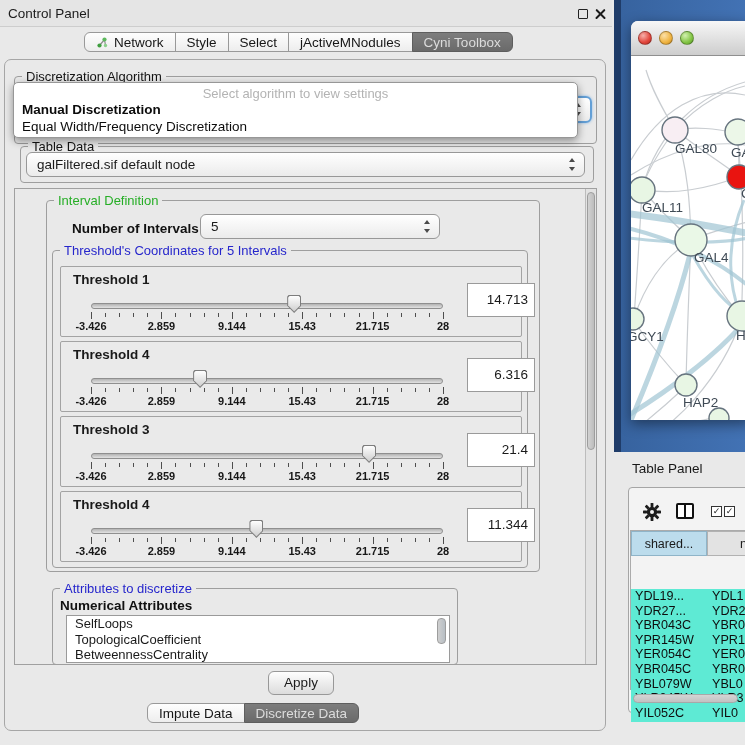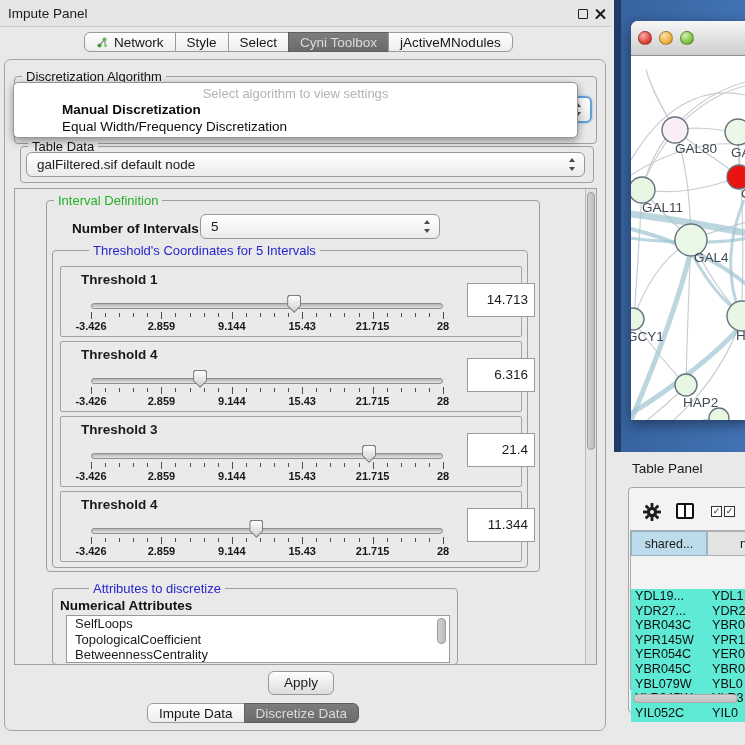--- a/index.html
+++ b/index.html
@@ -24,42 +24,42 @@
   .tab:last-child { border-radius:0 6px 6px 0; }
   .tab.active { background:linear-gradient(#7d7d7d,#6a6a6a); color:#dcdcdc; border-color:#5e5e5e; }
   .nt-icon { width:13px; height:13px; display:inline-block; }
 
   .cp-body { position:absolute; left:4px; top:59px; width:602px; height:672px; border:1px solid #a6a6a6; border-radius:7px; background:#e9e9e9; }
 
   .groupbox { position:absolute; border:1px solid #9e9e9e; border-radius:4px; }
   .legend { position:absolute; top:-8px; left:7px; background:#e9e9e9; padding:0 4px; font-size:13px; line-height:15px; white-space:nowrap; }
   .lg-black { color:#141414; }
   .lg-green { color:#26ae26; }
-  .lg-blue  { color:#2626cc;margin-left:29px; }
+  .lg-blue  { color:#2626cc; }
 
   .combo { position:absolute; background:linear-gradient(#ffffff,#ebebeb); border:1px solid #989898; border-radius:6px; font-size:13.5px; }
   .combo .combo-text { position:absolute; left:10px; right:22px; top:0; bottom:0; line-height:23px; overflow:hidden; white-space:nowrap; }
   .stepper { position:absolute; right:7px; top:50%; margin-top:-6.5px; width:9px; height:13px; }
   .stepper::before { content:""; position:absolute; top:0; left:1px; border-left:3.5px solid transparent; border-right:3.5px solid transparent; border-bottom:4.5px solid #4a4a4a; }
   .stepper::after  { content:""; position:absolute; bottom:0; left:1px; border-left:3.5px solid transparent; border-right:3.5px solid transparent; border-top:4.5px solid #4a4a4a; }
   .combo-focused { border:2px solid #639fd6; box-shadow:0 0 3px #8ab8e4; z-index:5; }
 
   .popup { position:absolute; left:13px; top:82px; width:565px; height:56px; background:#fff; border:1px solid #979797; border-radius:5px; box-shadow:0 3px 9px rgba(0,0,0,.4); z-index:10; }
   .popup .hint { text-align:center; color:#b3b3b3; font-size:13px; padding-top:3px; }
-  .pitem { font-size:13.5px; line-height:17px; padding-left:8px; color:#0c0c0c;margin-left:40px; }
+  .pitem { font-size:13.5px; line-height:17px; padding-left:8px; color:#0c0c0c; }
   .pitem.bold { font-weight:bold; }
 
   .scrollarea { position:absolute; left:14px; top:188px; width:583px; height:477px; border:1px solid #a0a0a0; background:#e9e9e9; }
   .vscroll-track { position:absolute; left:585px; top:189px; width:11px; height:475px; background:#e3e3e3; border-left:1px solid #bcbcbc; z-index:2; }
   .vscroll-thumb { position:absolute; left:587px; top:192px; width:8px; height:258px; background:linear-gradient(90deg,#d2d2d2,#bdbdbd); border:1px solid #9d9d9d; border-radius:4px; z-index:3; }
 
   .bold-label { position:absolute; font-weight:bold; font-size:13.5px; color:#111; white-space:nowrap; }
 
   .th-panel { position:absolute; left:60px; width:462px; height:71px; background:#eaeaea; border:1px solid #a3a3a3; border-radius:2px; }
-  .th-label { position:absolute; left:20px; top:5px; font-weight:bold; font-size:13.5px; }
+  .th-label { position:absolute; left:12px; top:5px; font-weight:bold; font-size:13.5px; }
   .th-track { position:absolute; top:36px; left:30px; width:352px; height:6px; border:1px solid #8f8f8f; border-radius:3px; background:linear-gradient(#b3b3b3,#e2e2e2); }
   .tick { position:absolute; width:1px; background:#4e4e4e; top:46px; height:4px; }
   .tick.major { top:45px; height:7px; }
   .tick-label { position:absolute; top:53px; font-size:11px; font-weight:bold; color:#181818; transform:translateX(-50%); white-space:nowrap; }
   .th-handle { position:absolute; top:28px; width:14px; height:18px; background:#7d7d7d; clip-path:polygon(50% 100%,0 60%,0 10%,10% 0,90% 0,100% 10%,100% 60%); z-index:3; }
   .th-handle-in { position:absolute; left:1px; right:1px; top:1px; bottom:1.5px; background:linear-gradient(#fefefe,#cdcdcd); clip-path:polygon(50% 100%,0 62%,0 10%,12% 0,88% 0,100% 10%,100% 62%); }
   .th-value { position:absolute; left:406px; top:16px; width:68px; height:34px; background:#fff; border:1px solid #9a9a9a; text-align:right; padding-right:6px; line-height:32px; font-size:13.5px; }
 
   .attr-list { position:absolute; left:66px; top:615px; width:384px; height:48px; background:#fff; border:1px solid #9a9a9a; overflow:hidden; }
   .attr-item { font-size:13px; line-height:15.5px; padding-left:8px; white-space:nowrap; }
@@ -93,21 +93,21 @@
   .trow span { position:absolute; font-size:12.6px; line-height:14.6px; white-space:nowrap; color:#0e0e0e; }
   .trow .c1 { left:4px; } .trow .c2 { left:81px; }
   .hscroll { position:absolute; left:633px; top:694px; width:105px; height:9px; background:linear-gradient(#d4d4d4,#c2c2c2); border:1px solid #a8a8a8; border-radius:5px; }
 </style>
 </head>
 <body>
 
 <div class="stage">
 
   <div class="cp-titlebar">
-    <span class="cp-title">Impute Panel</span>
+    <span class="cp-title">Control Panel</span>
     <span class="win-float"></span>
     <span class="win-close">
         <i></i>
         <i></i>
       </span>
   </div>
 
   <div id="top-tabs" class="tabbar">
       <div class="tab">
         <span class="nt-icon"><svg width="13" height="13" viewBox="0 0 13 13">
@@ -118,25 +118,25 @@
             <circle cx="9.5" cy="9.5" r="1.7" fill="#8ccf8c"></circle>
           </svg></span>
         <span>Network</span>
       </div>
       <div class="tab">
         <span>Style</span>
       </div>
       <div class="tab">
         <span>Select</span>
       </div>
+      <div class="tab">
+        <span>jActiveMNodules</span>
+      </div>
       <div class="tab active">
         <span>Cyni Toolbox</span>
-      </div>
-      <div class="tab">
-        <span>jActiveMNodules</span>
       </div>
     </div>
 
   <div class="cp-body">
     
   </div>
 
   <div class="groupbox" style="left:14px; top:76px; width:583px; height:68px;">
     <span class="legend lg-black">Discretization Algorithm</span>
   </div>

